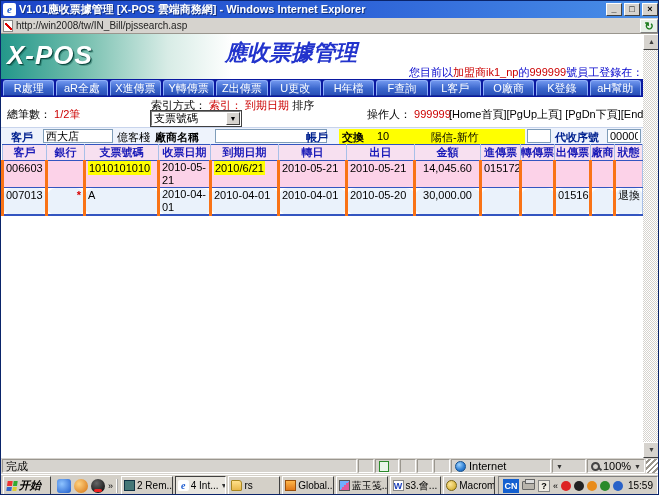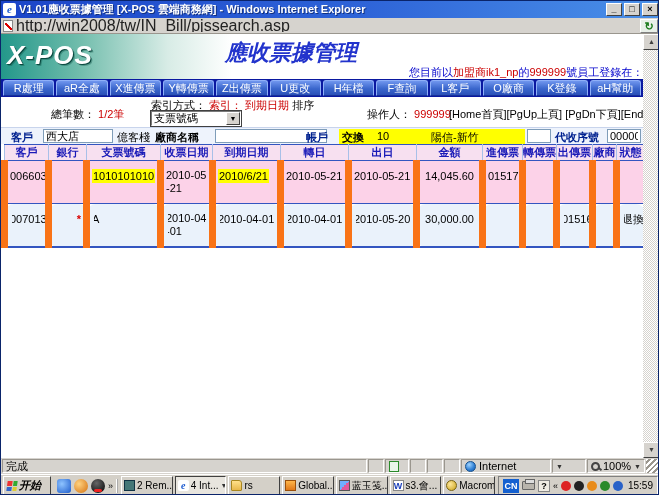--- a/index.html
+++ b/index.html
@@ -25,21 +25,21 @@
   
   .addrbar { position:absolute; top:17px; left:0; width:659px; height:16px;
     background:#d6d3ce; border-bottom:1px solid #9a968e;
     display:flex; align-items:center; padding:0 2px; gap:3px; }
   .page-err-ico { width:10px; height:12px; background:#fff; border:1px solid #888;
     position:relative; }
   .page-err-ico:before { content:""; position:absolute; left:1px; top:2px;
     width:7px; height:7px; background:
       linear-gradient(45deg, transparent 40%, #d00 40%, #d00 60%, transparent 60%); }
   .addr-input { flex:1; height:13px; background:#d6d3ce; border:none;
-    font-size:16px; color:#222; font-family:"Liberation Sans", sans-serif; }
+    font-size:10px; color:#222; font-family:"Liberation Sans", sans-serif; }
   .go-btn { width:18px; height:14px; border:1px solid; border-color:#fff #808080 #808080 #fff;
     background:#e8efe8; color:#1a7a1a; font-size:11px; line-height:12px;
     text-align:center; font-weight:bold; }
 
   
   .content { position:absolute; top:33px; left:0; width:659px; height:424px;
     background:#fff; }
   .pagearea { position:absolute; top:0; left:0; width:642px; height:424px;
     overflow:hidden; background:#fff; }
 
@@ -72,21 +72,21 @@
   .menu-btn { flex:1; background:linear-gradient(180deg,#7096ee 0%,#3a66cc 55%,#2a50b8 100%);
     border:1px solid #8fb0f8; border-bottom-color:#16309a; border-radius:3px 3px 1px 1px;
     color:#fff; font-size:11px; text-align:center; line-height:14px;
     white-space:nowrap; overflow:hidden; cursor:pointer; }
 
   
   .inforow { position:absolute; top:63px; left:0; width:642px; height:30px;
     background:#fff; }
   .lbl { font-weight:bold; color:#00218f; }
   .blk { color:#000; }
-  .inf-count { position:absolute; left:6px; top:10px;margin-left:44px; }
+  .inf-count { position:absolute; left:6px; top:10px; }
   .inf-index { position:absolute; left:150px; top:1px; }
   .inf-oper  { position:absolute; left:366px; top:10px; }
   .inf-page  { position:absolute; left:448px; top:10px; white-space:nowrap; overflow:hidden; right:0; }
   .selectbox { position:absolute; left:150px; top:14px; width:90px; height:15px;
     background:#fff; border:1px solid; border-color:#7a7a7a #fff #fff #7a7a7a;
     outline:1px solid #404040; display:flex; }
   .selectbox .val { flex:1; padding:0 2px; line-height:13px; overflow:hidden; white-space:nowrap; }
   .selectbox .drop { width:14px; background:#d6d3ce; border:1px solid;
     border-color:#fff #404040 #404040 #fff; font-size:7px; text-align:center;
     line-height:12px; color:#000; }
@@ -106,22 +106,22 @@
   .yellowblk .xc { position:absolute; left:38px; top:1px; color:#000; }
   .yellowblk .xn { position:absolute; left:92px; top:1px; color:#000; white-space:nowrap; }
 
   
   .ptable { position:absolute; top:110px; left:0; width:640px; border-collapse:collapse;
     table-layout:fixed; font-size:11px; }
   .ptable th { background:#f7e0f0; color:#1a1ab8; font-weight:bold; height:15px;
     border-top:1px solid #3355c0; border-bottom:1px solid #3355c0;
     border-right:1px solid #a8c0e8; border-left:1px solid #a8c0e8;
     white-space:nowrap; overflow:hidden; text-align:center; }
-  .ptable td { height:17px; max-height:17px; overflow:hidden; padding:8px 2px;
-    border-right:1px solid #a8c0e8; border-left:7px solid #f97316;
+  .ptable td { height:17px; max-height:17px; overflow:hidden; padding:0 2px;
+    border-right:1px solid #a8c0e8; border-left:3px solid #f97316;
     border-bottom:1px solid #3355c0; vertical-align:top; line-height:14px;
     white-space:nowrap; }
   .ptable tr.r0 td { background:#fcd2e8; }
   .ptable tr.r1 td { background:#eaf2fb;border-radius:9px; }
   .ptable td.wrap { white-space:normal; word-break:break-all; line-height:13px; }
   .ptable td.num { text-align:center; }
   .ptable td.star { text-align:right; color:#d80000; font-weight:bold; }
   .hl { background:#ffff00; display:inline-block; padding:0 1px; }
   .ptable tr.last td { border-bottom:2px solid #3355c0; }
 
@@ -360,21 +360,21 @@
     <span class="seg main">
         <span>完成</span>
       </span>
     <span class="seg" style="width:16px"></span>
     <span class="seg" style="width:24px">
         <span class="mini-script"></span>
       </span>
     <span class="seg" style="width:16px"></span>
     <span class="seg" style="width:16px"></span>
     <span class="seg" style="width:16px"></span>
-    <span class="seg" style="width:90px">
+    <span class="seg" style="width:100px">
       <span class="globe"></span>
       <span>Internet</span>
     </span>
     <span class="seg" style="width:34px">
       <span class="drop-sm">▼</span>
     </span>
     <span class="seg" style="width:58px">
       <span class="mag"></span>
       <span>100%</span>
       <span class="drop-sm">▼</span>

